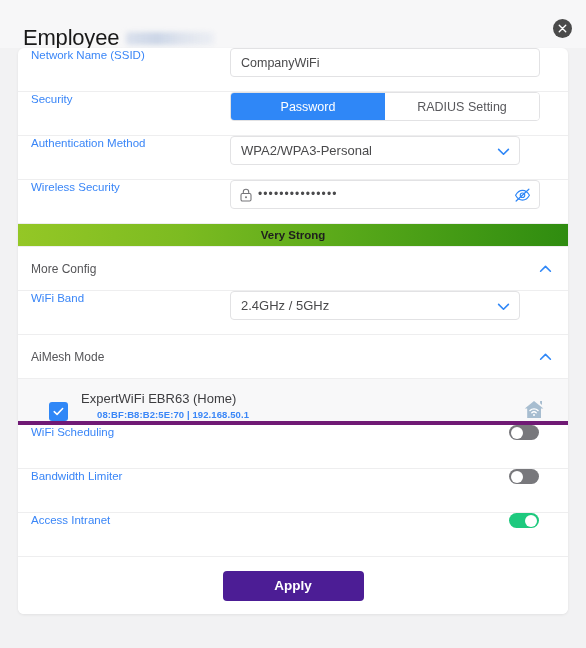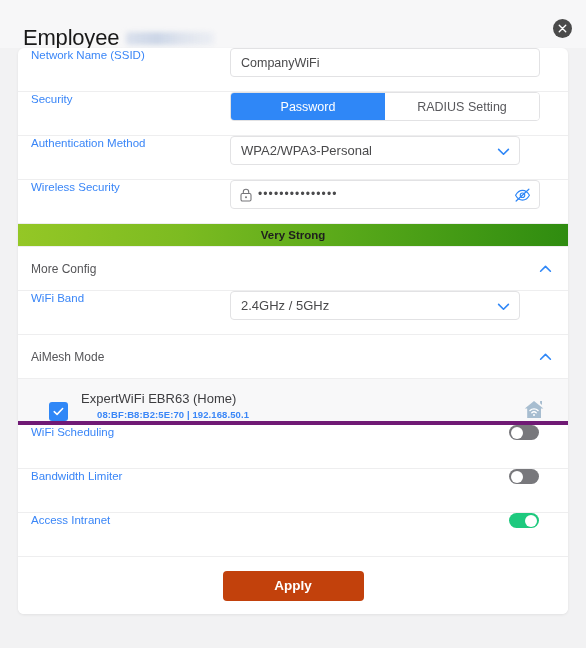--- a/index.html
+++ b/index.html
@@ -290,21 +290,21 @@
   .apply-row {
     height: 57px;
     display: flex;
     align-items: center;
     justify-content: center;
     background: #fff;
   }
   .apply-btn {
     width: 141px;
     height: 30px;
-    background: #c2410c;
+    background: #4c1d95;
     border: none;
     border-radius: 4px;
     color: #fff;
     font-size: 13.5px;
     font-weight: bold;
     cursor: pointer;
     font-family: "Liberation Sans", sans-serif;
   }
 </style>
 </head>

